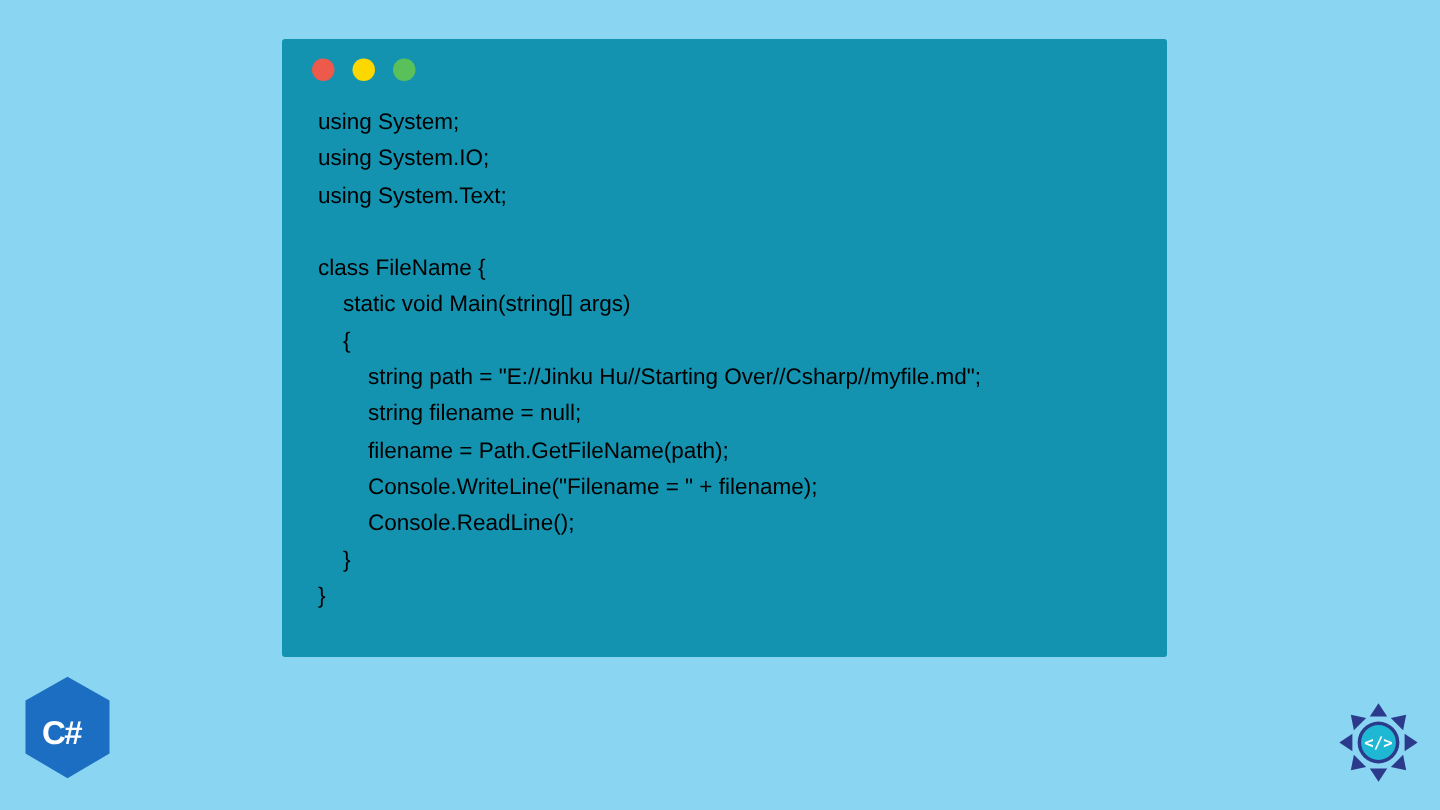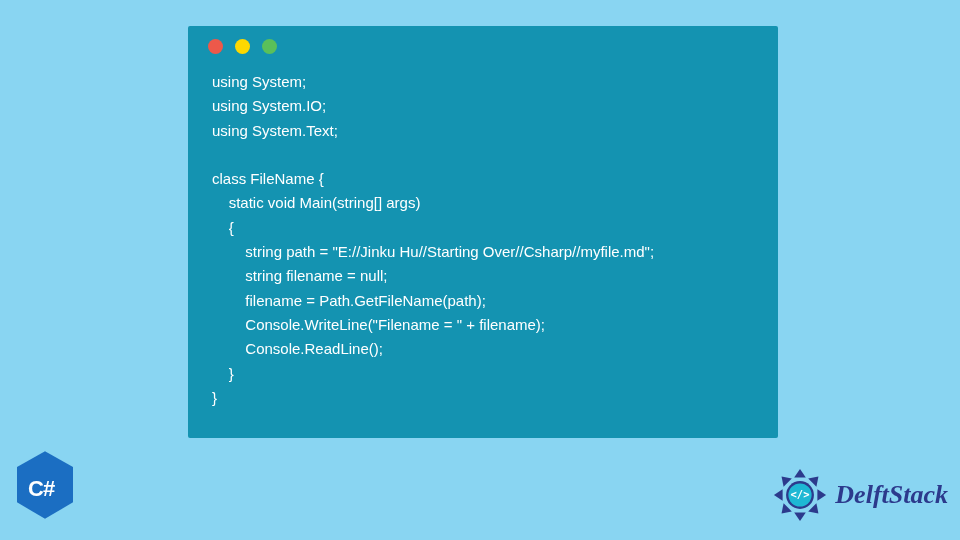--- a/index.html
+++ b/index.html
@@ -30,21 +30,21 @@
     .dot {
       width: 15px;
       height: 15px;
       border-radius: 50%;
     }
     .dot.red { background: #ed594a; }
     .dot.yellow { background: #fdd800; }
     .dot.green { background: #5ac05a; }
     .code-body {
       padding: 4px 24px 24px 24px;
-      color: #ffffff;
+      color: #000000;
       font-family: Arial, Helvetica, sans-serif;
       font-size: 15px;
       line-height: 1.62;
       white-space: pre;
     }
     .csharp-badge {
       position: absolute;
       left: 14px;
       bottom: 20px;
       width: 62px;
@@ -128,14 +128,13 @@
           <polygon points="0,-45 10,-30 -10,-30" transform="rotate(225)"></polygon>
           <polygon points="0,-45 10,-30 -10,-30" transform="rotate(270)"></polygon>
           <polygon points="0,-45 10,-30 -10,-30" transform="rotate(315)"></polygon>
         </g>
         <circle r="24" fill="#2c3a8c"></circle>
         <circle r="20" fill="#1eb8d4"></circle>
         <text x="0" y="6" text-anchor="middle" font-size="18" font-family="monospace" fill="#ffffff" font-weight="bold">&lt;/&gt;</text>
       </g>
     </svg>
   </div>
-  <div class="delft-text">DelftStack</div>
 </div>
 
 </body></html>

